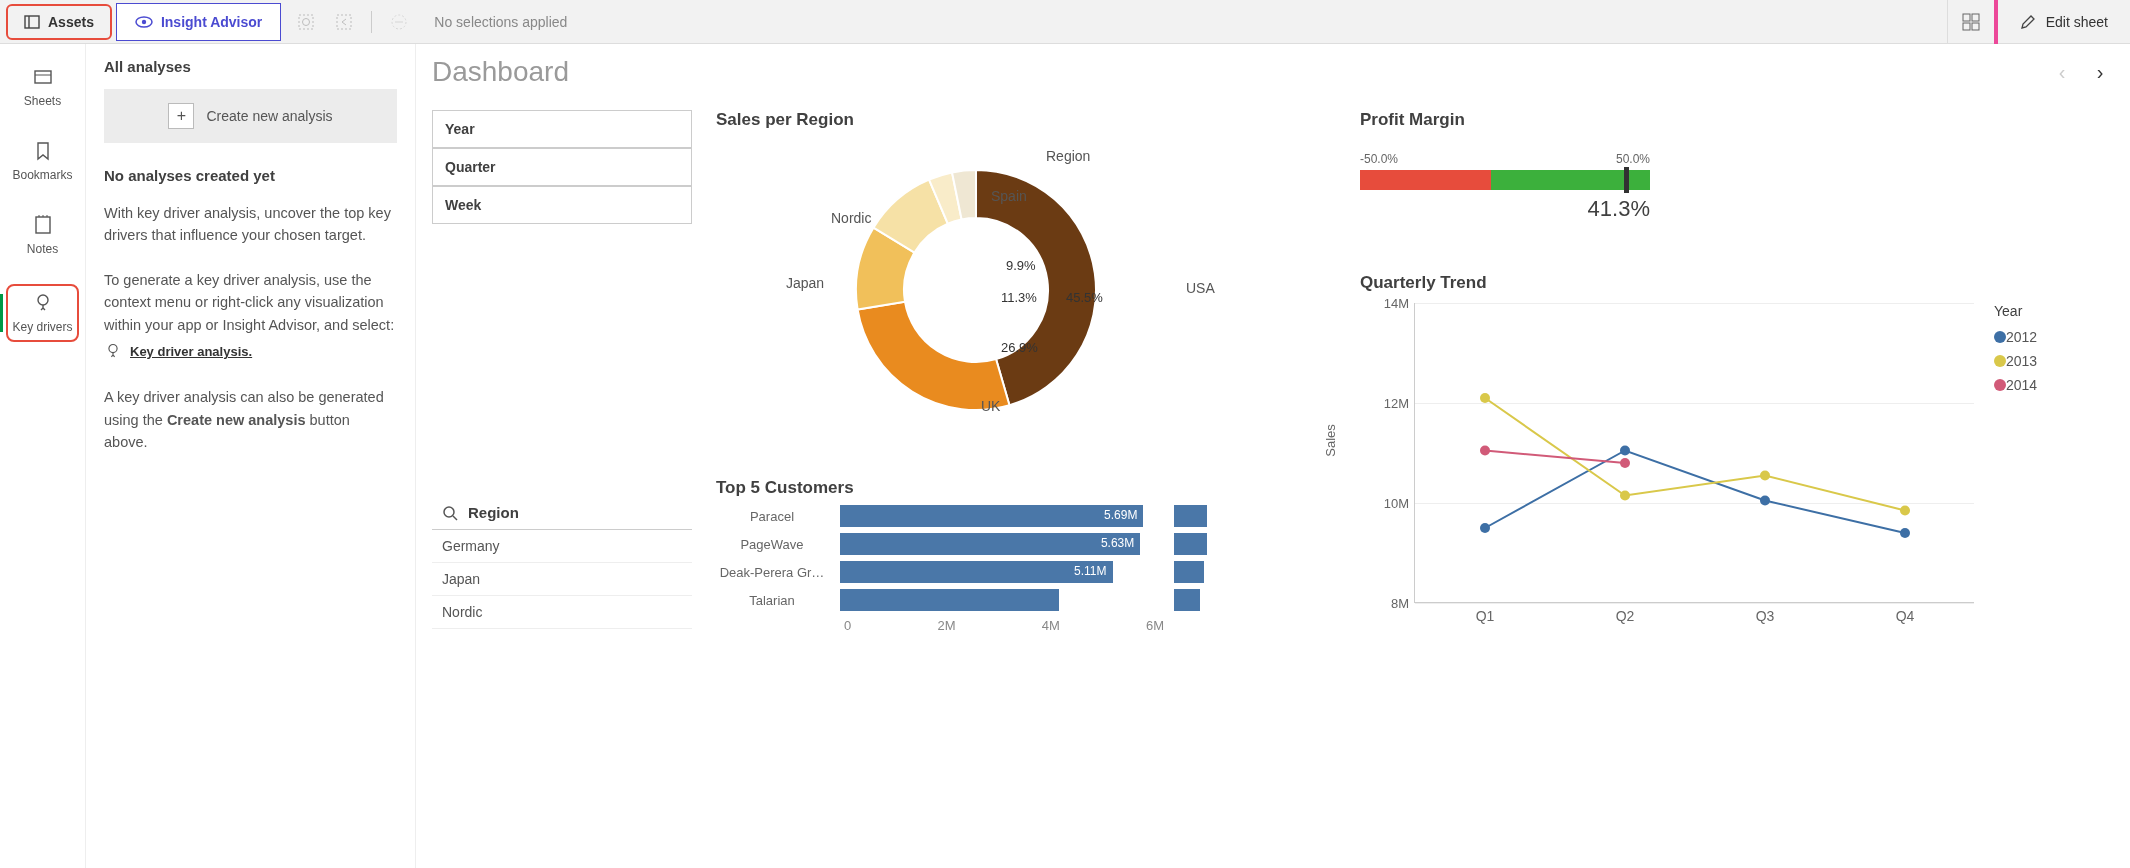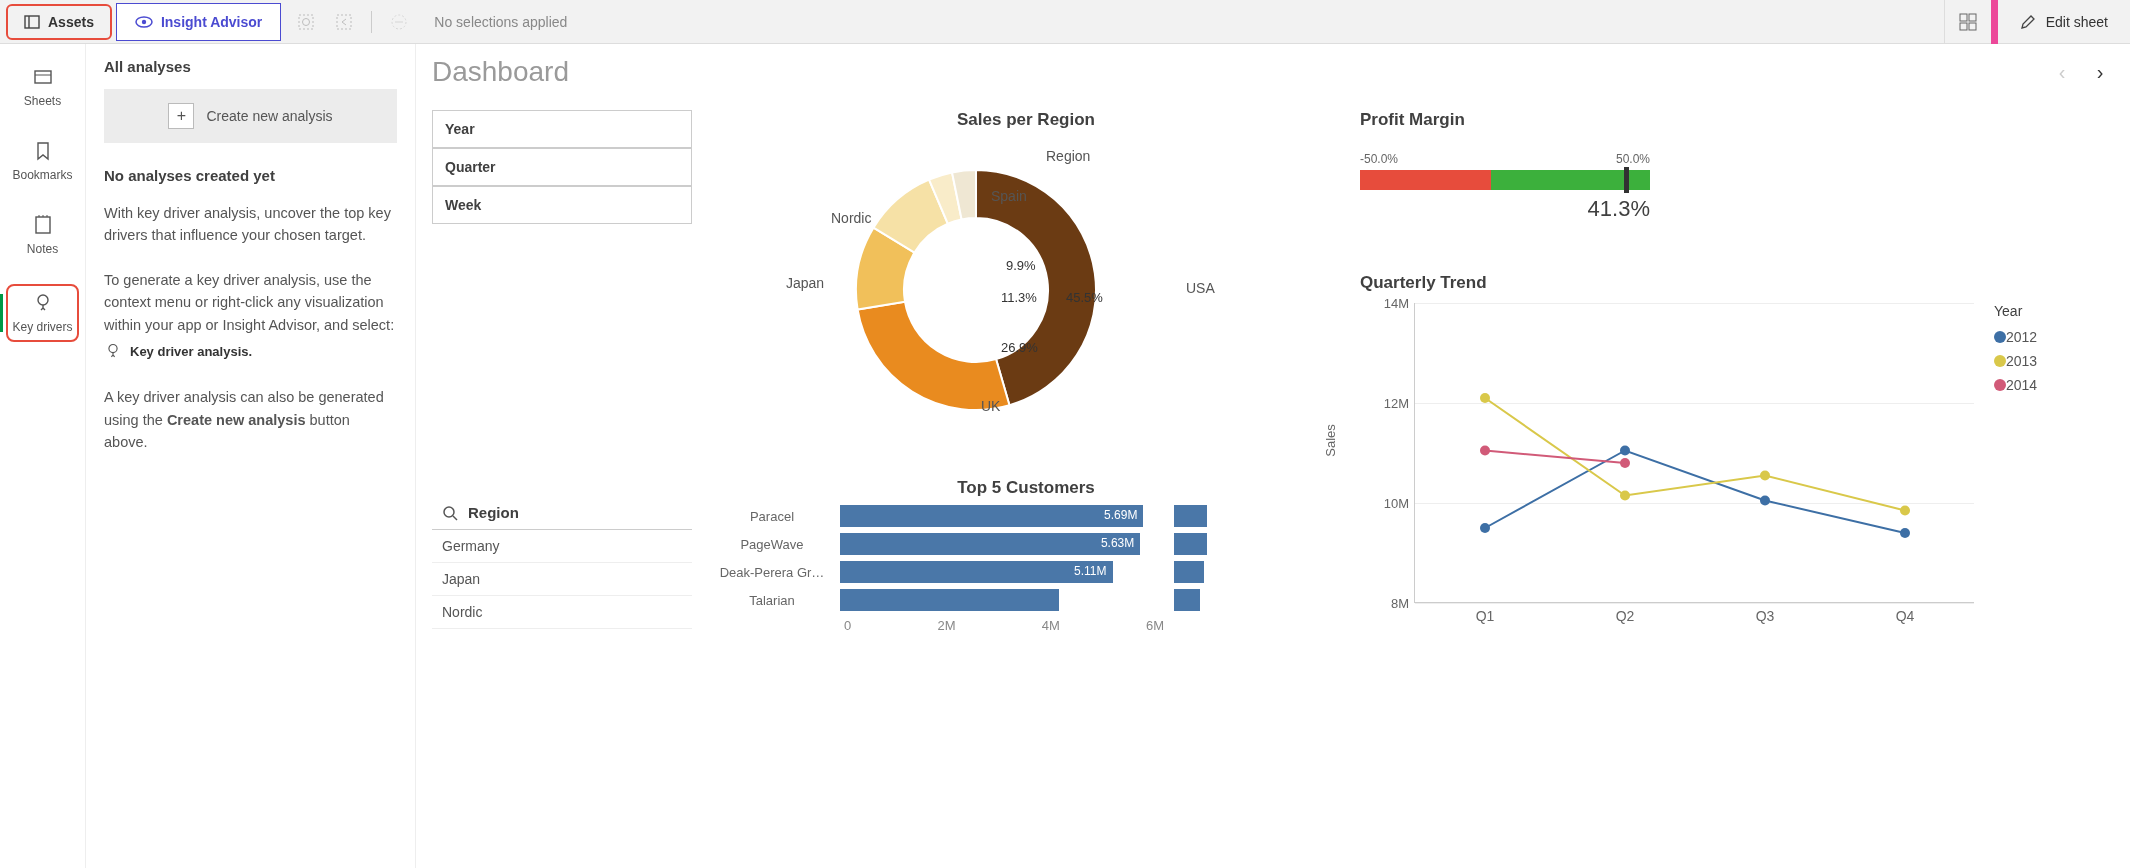--- a/index.html
+++ b/index.html
@@ -7,59 +7,59 @@
   
   
   .topbar { height: 44px; background: #f2f2f2; border-bottom: 1px solid #ddd; display: flex; align-items: center; }
   .assets-btn { display: flex; align-items: center; gap: 8px; padding: 0 16px; height: 36px; margin: 4px 2px 4px 6px; border: 2px solid #e74c3c; border-radius: 6px; cursor: pointer; font-weight: 600; font-size: 14px; }
   .insight-btn { display: flex; align-items: center; gap: 8px; padding: 0 18px; height: 38px; margin: 3px 2px; border: 1.5px solid #4b4bd1; background:#fff; cursor: pointer; color: #4b4bd1; font-weight: 600; font-size: 14px; }
   .sel-icons { display: flex; align-items: center; gap: 16px; margin-left: 12px; }
   .sel-icon { width: 22px; height: 22px; display:flex; align-items:center; justify-content:center; opacity: .5; }
   .no-sel { color: #888; margin-left: 8px; font-size: 14px; }
   .spacer { flex: 1; }
   .grid-icon { padding: 0 14px; height: 44px; display:flex; align-items:center; justify-content:center; border-left:1px solid #ddd; cursor:pointer; }
-  .edit-btn { display:flex; align-items:center; gap:10px; padding:0 22px; height:44px; border-left:7px solid #ec4899; cursor:pointer; font-size:14px; }
+  .edit-btn { display:flex; align-items:center; gap:10px; padding:0 22px; height:44px; border-left:4px solid #ec4899; cursor:pointer; font-size:14px; }
   
   
   .body-row { display: flex; height: calc(100% - 44px); }
   
   
   .leftnav { width: 86px; background:#fff; border-right:1px solid #eee; display:flex; flex-direction:column; align-items:center; padding-top:18px; gap:24px; }
   .nav-item { display:flex; flex-direction:column; align-items:center; gap:6px; font-size:12px; color:#555; cursor:pointer; width:100%; padding:4px 0; }
   .nav-item.highlight { border:2px solid #e74c3c; border-radius:8px; margin:0 6px; width:calc(100% - 12px); padding:6px 0; position:relative; }
   .nav-item.highlight::before { content:""; position:absolute; left:-8px; top:8px; bottom:8px; width:3px; background:#009845; }
   .nav-icon { width:22px; height:22px; }
   
   
   .analyses { width: 330px; background:#fff; border-right:1px solid #eee; padding:14px 18px; }
   .analyses h3 { font-size:15px; font-weight:700; color:#404040; margin-bottom:14px; }
   .create-btn { width:100%; background:#ececec; border:none; padding:14px; display:flex; align-items:center; justify-content:center; gap:12px; font-size:14px; color:#555; cursor:pointer; }
   .plus-box { width:26px; height:26px; border:1px solid #bbb; background:#fff; display:flex; align-items:center; justify-content:center; font-size:16px; }
   .no-analyses { margin-top:24px; font-weight:700; font-size:15px; color:#404040; }
   .para { margin-top:18px; color:#555; font-size:14.5px; line-height:1.55; }
   .para2 { margin-top:22px; color:#555; font-size:14.5px; line-height:1.55; }
   .kd-line { display:flex; align-items:center; gap:8px; margin-top:6px; }
-  .kd-line strong { font-weight:700; }
+  .kd-line strong { font-weight:700;text-decoration:underline; }
   .para3 { margin-top:26px; color:#555; font-size:14.5px; line-height:1.55; }
   
   
   .canvas { flex:1; padding:12px 16px; overflow:hidden; }
   .dash-header { display:flex; align-items:center; }
   .dash-title { font-size:28px; color:#9a9a9a; font-weight:400; }
   .dash-nav-arrows { margin-left:auto; display:flex; gap:10px; }
   .arrow { width:28px; height:28px; display:flex; align-items:center; justify-content:center; font-size:20px; cursor:pointer; }
   .arrow.dim { color:#ccc; }
   
   .dash-grid { display:grid; grid-template-columns: 260px 620px 1fr; gap:24px; margin-top:22px; }
   
   .filters-col { display:flex; flex-direction:column; gap:12px; }
   .filter-box { border:1px solid #ccc; padding:10px 12px; font-weight:700; font-size:14px; color:#404040; cursor:pointer; }
   
   .region-col { display:flex; flex-direction:column; gap:28px; }
-  .chart-title { font-weight:700; font-size:17px; color:#404040;text-align:center; }
+  .chart-title { font-weight:700; font-size:17px; color:#404040; }
   
   
   .donut-wrap { position:relative; height:320px; }
   .donut { position:absolute; left:130px; top:30px; width:260px; height:260px; }
   .donut-labels { position:absolute; inset:0; font-size:14px; color:#555; }
   .dlabel { position:absolute; }
   
   
   .barchart { margin-top:4px; }
   .bar-row { display:flex; align-items:center; height:28px; gap:4px; }

